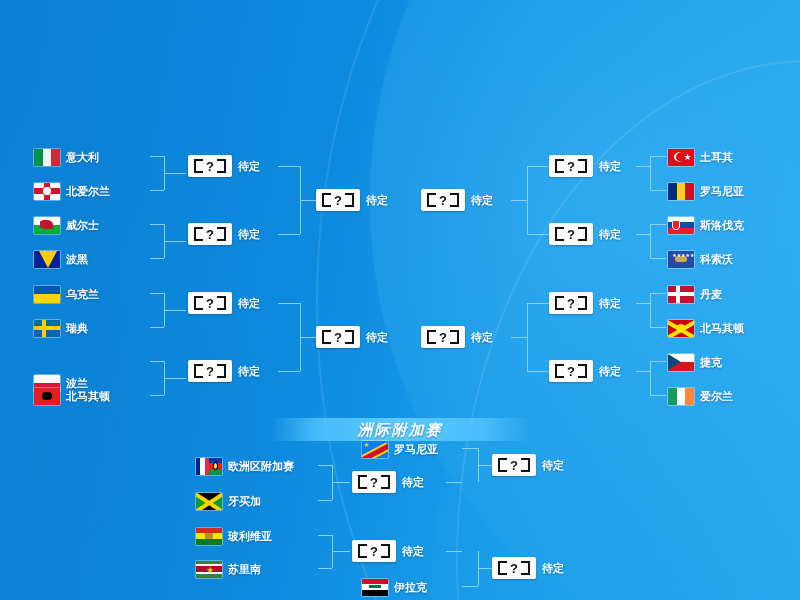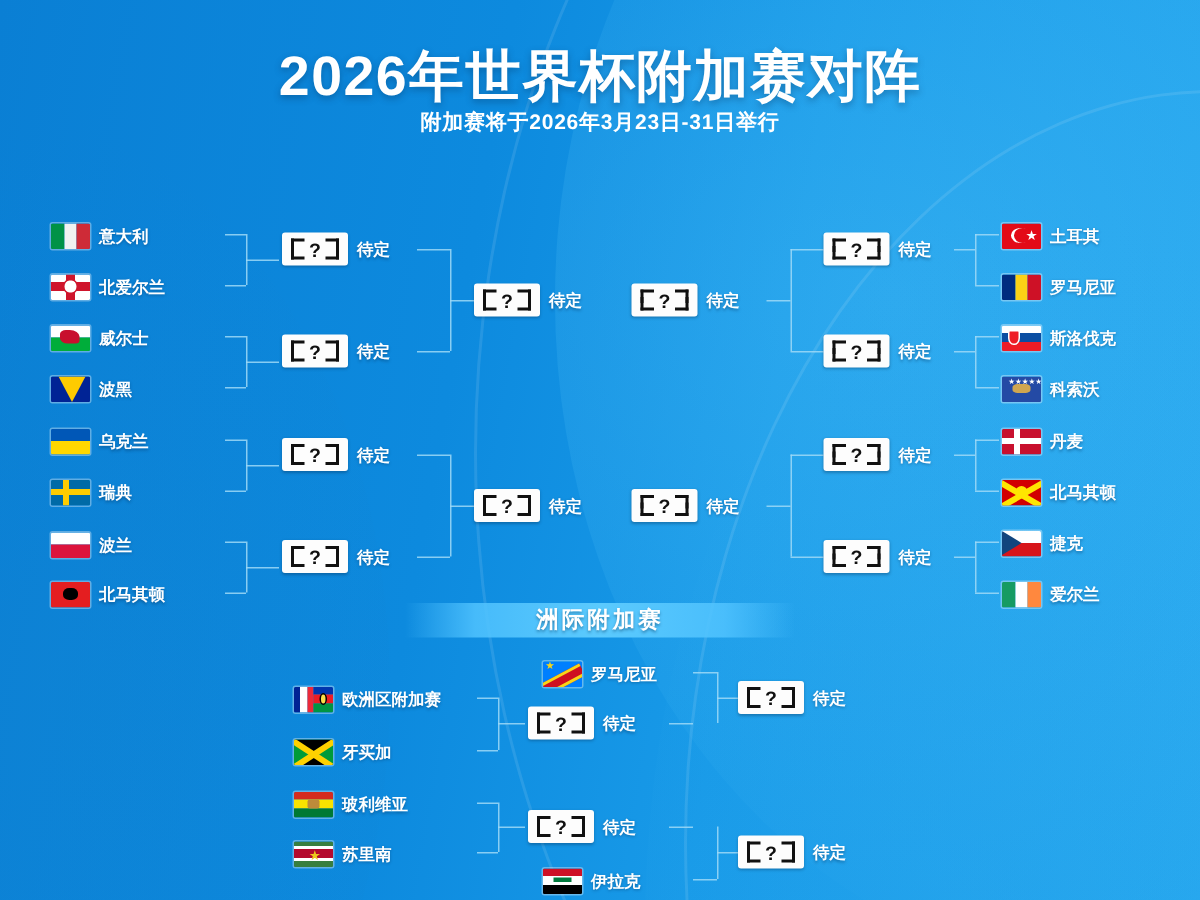--- a/index.html
+++ b/index.html
@@ -32,21 +32,21 @@
   .subtitle{position:absolute;left:0;right:0;top:73px;text-align:center;
     font-size:14px;font-weight:bold;color:#ffffff;letter-spacing:.5px;}
 
   
   .banner{position:absolute;height:23px;line-height:23px;text-align:center;
     font-size:15px;font-weight:bold;color:#ffffff;letter-spacing:2px;
     background:linear-gradient(90deg,rgba(70,190,255,0) 0%,rgba(80,195,255,.85) 18%,
                rgba(95,205,255,.95) 50%,rgba(80,195,255,.85) 82%,rgba(70,190,255,0) 100%);
     text-shadow:0 1px 2px rgba(0,50,90,.45);}
   .banner-eu{left:270px;width:260px;top:112px;}
-  .banner-ic{left:270px;width:260px;top:402px;}
+  .banner-ic{left:270px;width:260px;top:418px;font-style:italic;}
 
   
   .team{position:absolute;display:flex;align-items:center;gap:6px;height:18px;}
   .flag{width:26px;height:17px;border-radius:1px;overflow:hidden;position:relative;
     box-shadow:0 0 0 1px rgba(255,255,255,.35);flex:none;}
   .tname{font-size:11px;font-weight:bold;color:#ffffff;white-space:nowrap;
     text-shadow:0 1px 2px rgba(0,40,80,.4);}
 
   
   .slot{position:absolute;display:flex;align-items:center;gap:6px;height:22px;}
@@ -84,22 +84,20 @@
 
 <div id="stage">
 
   <div class="bg-base"></div>
   <div class="bg-swoop sw1"></div>
   <div class="bg-swoop sw2"></div>
   <div class="bg-swoop sw3"></div>
   <div class="bg-arc arc1"></div>
   <div class="bg-arc arc2"></div>
 
-  <div class="title">2026年世界杯附加赛对阵</div>
-  <div class="subtitle">附加赛将于2026年3月23日-31日举行</div>
 
   <div class="banner banner-ic">洲际附加赛</div>
 
   <div id="content">
       <div class="team" style="left:34px;top:148px;">
         <span class="flag">
           <div class="v3">
             <i style="background:#009246"></i>
             <i style="background:#f1f2f1"></i>
             <i style="background:#ce2b37"></i>
@@ -143,21 +141,21 @@
         <span class="tname">乌克兰</span>
       </div>
       <div class="team" style="left:34px;top:319px;justify-content:space-between;">
         <span class="flag">
           <div class="fill" style="background:#006aa7"></div>
           <div class="cross-v" style="left:32%;width:16%;background:#fecc00"></div>
           <div class="cross-h" style="top:40%;height:20%;background:#fecc00"></div>
         </span>
         <span class="tname">瑞典</span>
       </div>
-      <div class="team" style="left:34px;top:354px;">
+      <div class="team" style="left:34px;top:374px;">
         <span class="flag">
           <div class="h3">
             <i style="background:#fff"></i>
             <i style="background:#dc143c"></i>
           </div>
         </span>
         <span class="tname">波兰</span>
       </div>
       <div class="team" style="left:34px;top:387px;">
         <span class="flag">

